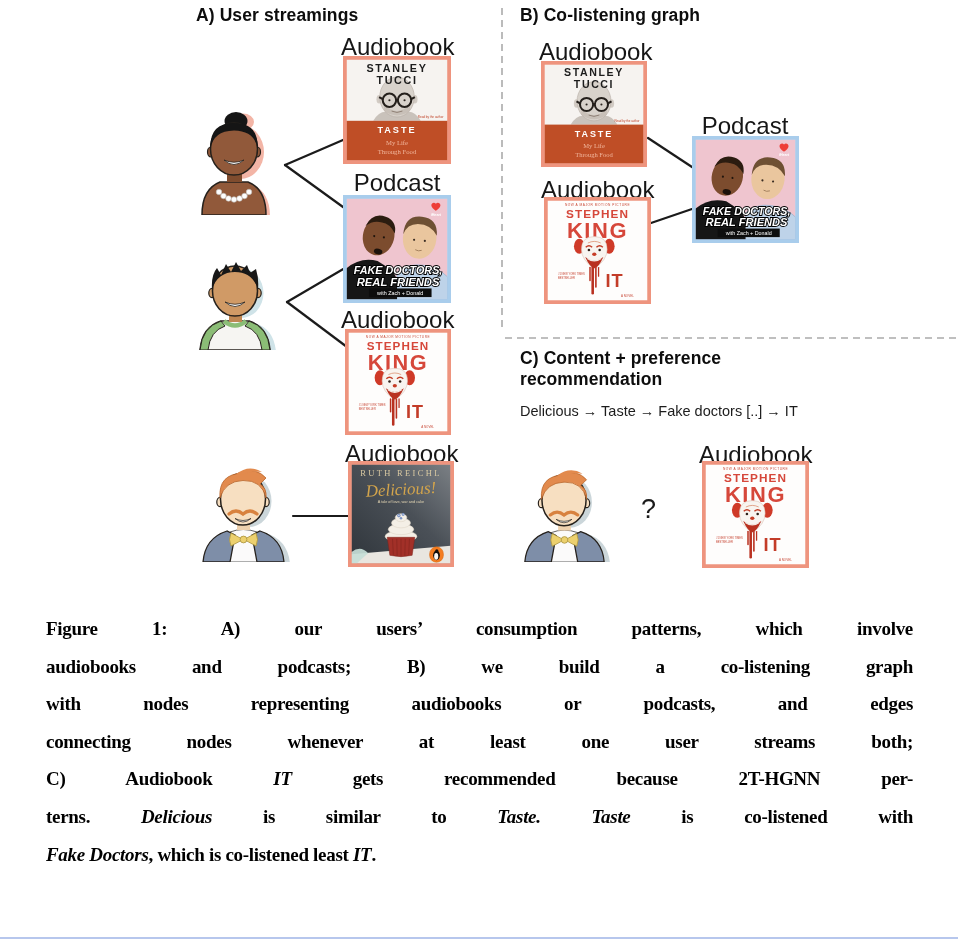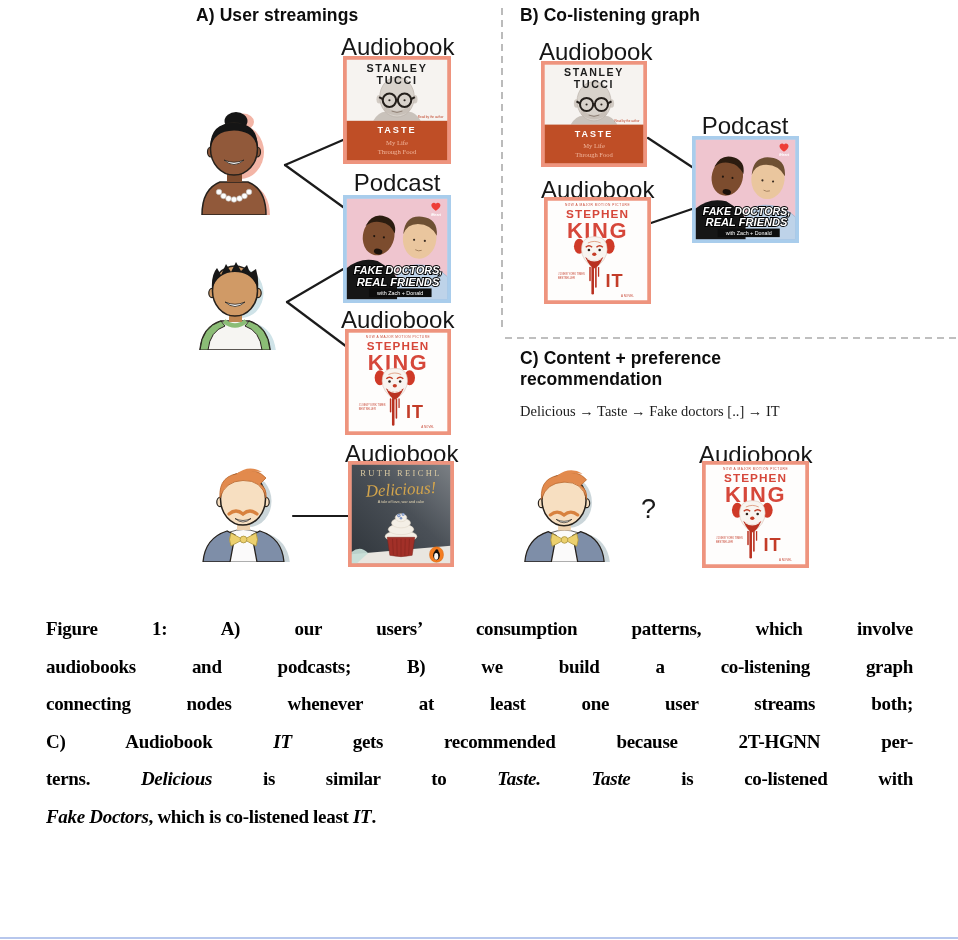--- a/index.html
+++ b/index.html
@@ -299,39 +299,40 @@
   <div class="abs cover" style="left:505px;top:197px;width:107px;height:107px;">
     <svg viewBox="0 0 100 100">
         <use href="#sym-it"></use>
       </svg>
   </div>
 
   <div class="abs ptitle" style="left:481px;top:348px;width:290px;line-height:21px;">
     <div>C) Content + preference</div>
     <div>recommendation</div>
   </div>
-  <div class="abs pathline" style="left:481px;top:403px;font-family:Liberation Serif, serif;">Delicious → Taste → Fake doctors [..] → IT</div>
+  <div class="abs pathline" style="left:481px;top:403px;">Delicious → Taste → Fake doctors [..] → IT</div>
 
   <div class="abs lbl" style="left:660px;top:441px;width:112px;">Audiobook</div>
   <div class="abs cover" style="left:663px;top:461px;width:107px;height:107px;">
     <svg viewBox="0 0 100 100">
         <use href="#sym-it"></use>
       </svg>
   </div>
 
   <div class="abs avatar" style="left:477px;top:464px;width:97px;height:98px;">
     <svg viewBox="0 0 99 100">
         <use href="#sym-man-bow"></use>
       </svg>
   </div>
   <div class="abs qmark" style="left:602px;top:494px;">?</div>
 </div>
 
 <div class="cap">
   <div class="ln"><span>Figure 1: A) our users’ consumption patterns, which involve</span></div>
   <div class="ln"><span>audiobooks and podcasts; B) we build a co-listening graph</span></div>
+  <div class="ln"><span>with nodes representing audiobooks or podcasts, and edges</span></div>
   <div class="ln"><span>connecting nodes whenever at least one user streams both;</span></div>
   <div class="ln"><span>C) Audiobook </span><span class="it">IT</span><span> gets recommended because 2T-HGNN per-</span></div>
   <div class="ln"><span>terns. </span><span class="it">Delicious</span><span> is similar to </span><span class="it">Taste. Taste</span><span> is co-listened with</span></div>
   <div class="ln last"><span class="it">Fake Doctors</span><span>, which is co-listened least </span><span class="it">IT</span><span>.</span></div>
 </div>
 
 <div class="bottom-rule"></div>
 
 </body></html>

